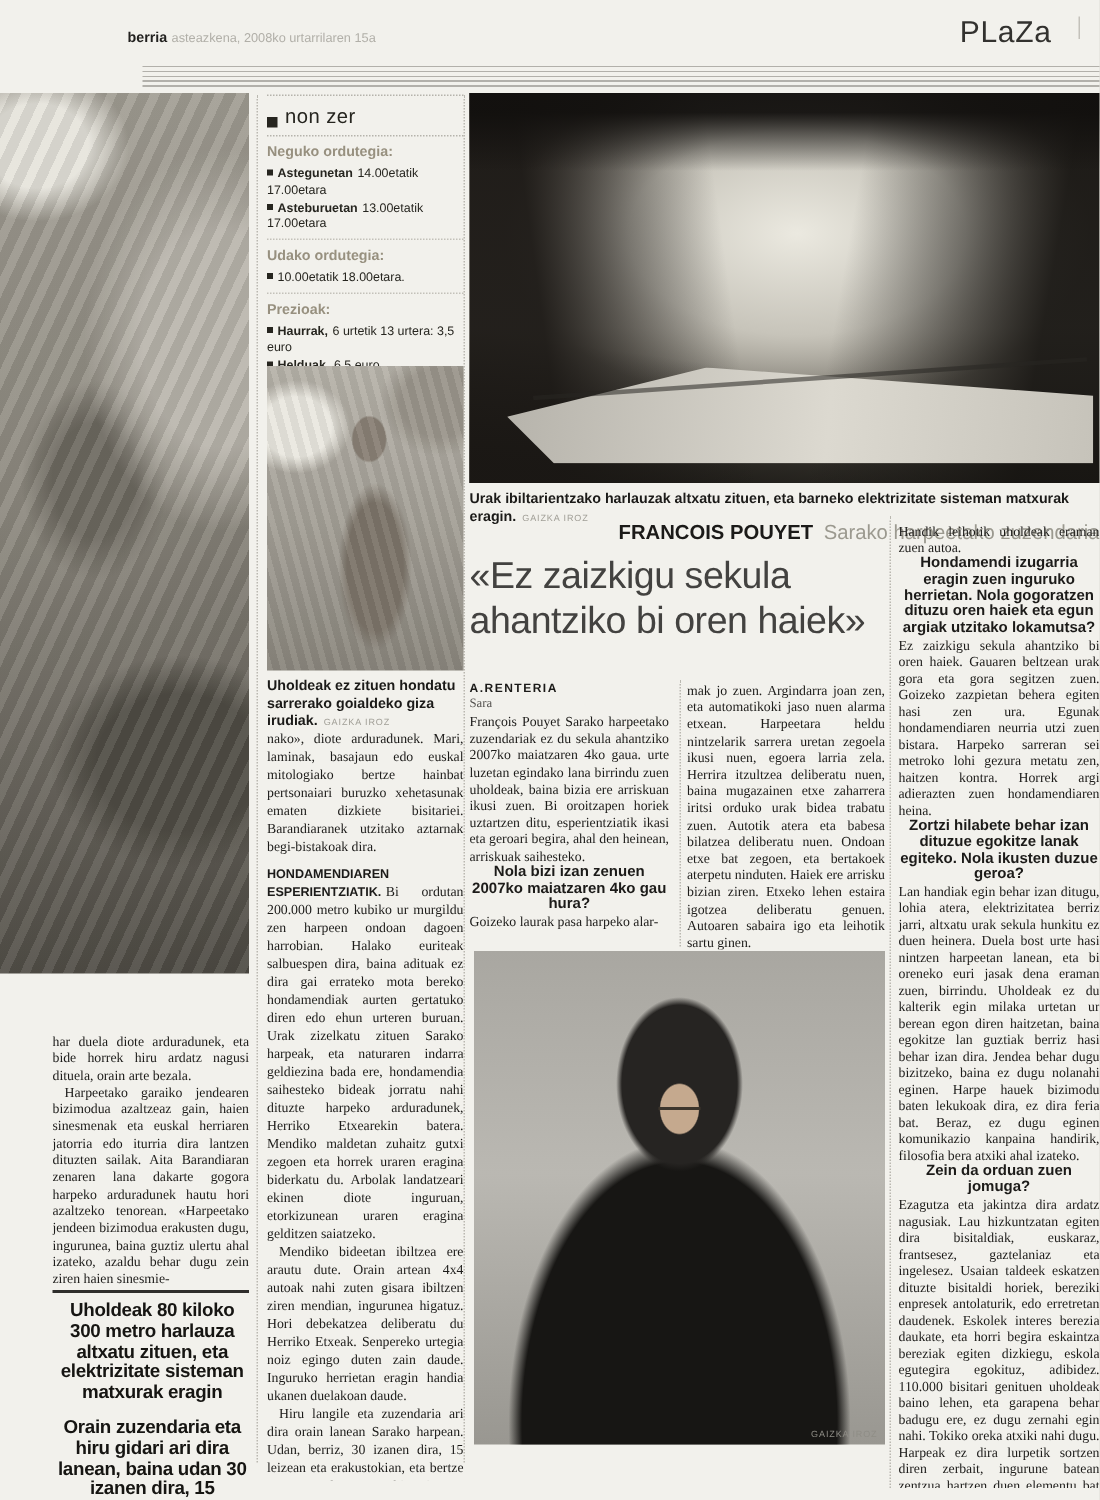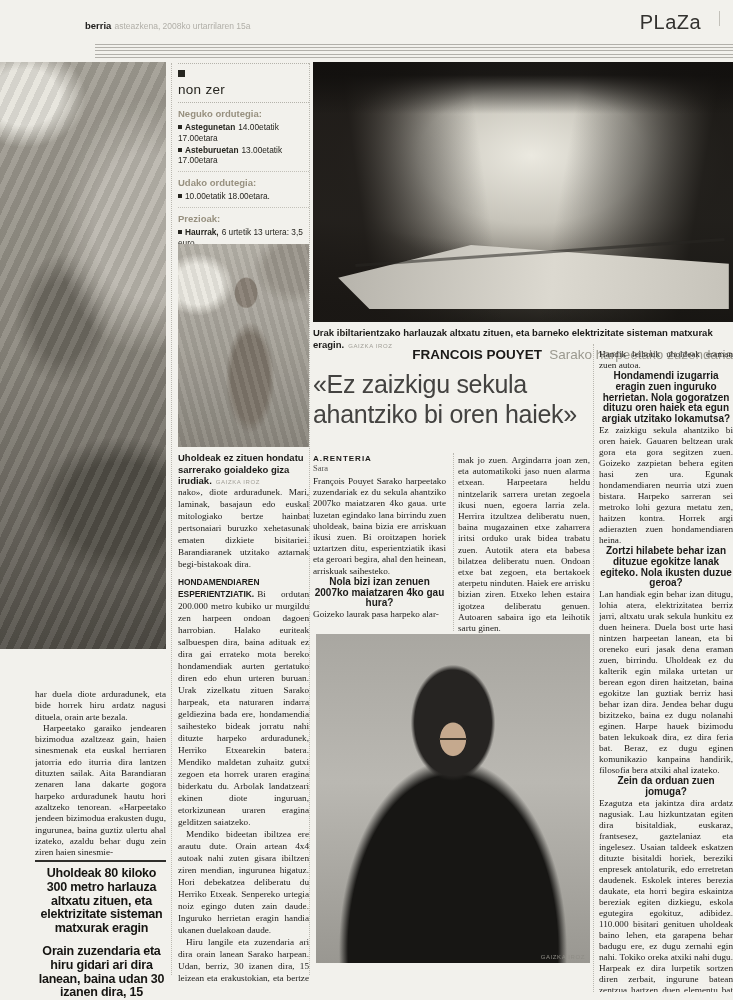--- a/index.html
+++ b/index.html
@@ -73,22 +73,22 @@
            line-height:11.5px;color:#1b1a18;}
   .credit{font-family:"Liberation Sans",sans-serif;font-weight:400;font-size:6px;
           letter-spacing:.6px;color:#a09e96;margin-left:4px;}
   #main-caption{position:absolute;left:313px;top:327px;width:420px;}
   #statue-caption{position:absolute;left:178px;top:452px;width:131px;}
 
   
   .nonzer{position:absolute;left:178px;top:63px;width:131px;
           font-family:"Liberation Sans",sans-serif;
           border-top:1px dotted #b5b3ab;border-bottom:1px dotted #b5b3ab;padding:4px 0 6px;}
-  .nz-title-row{display:flex;align-items:flex-start;gap:5px;border-bottom:1px dotted #b5b3ab;
-                padding:2px 0 5px;flex-direction:column;}
+  .nz-title-row{display:flex;align-items:flex-end;gap:5px;border-bottom:1px dotted #b5b3ab;
+                padding:2px 0 5px;}
   .nz-sq{width:7px;height:7px;background:#26251f;flex:0 0 auto;}
   .nz-title{font-size:13.5px;color:#26251f;letter-spacing:.3px;}
   .nz-head{font-size:9.5px;font-weight:700;color:#97907f;margin:5px 0 3px;}
   .nz-sec{border-top:1px dotted #c3c1b9;margin-top:5px;}
   .nz-sec.first{border-top:0;margin-top:0;}
   .nz-item{font-size:8.3px;line-height:10.8px;color:#26251f;margin:1px 0;}
   .nz-bullet{display:inline-block;width:4px;height:4px;background:#26251f;margin-right:3px;
              vertical-align:1px;}
   .nz-item .lead{font-weight:700;margin-right:3px;}
 

